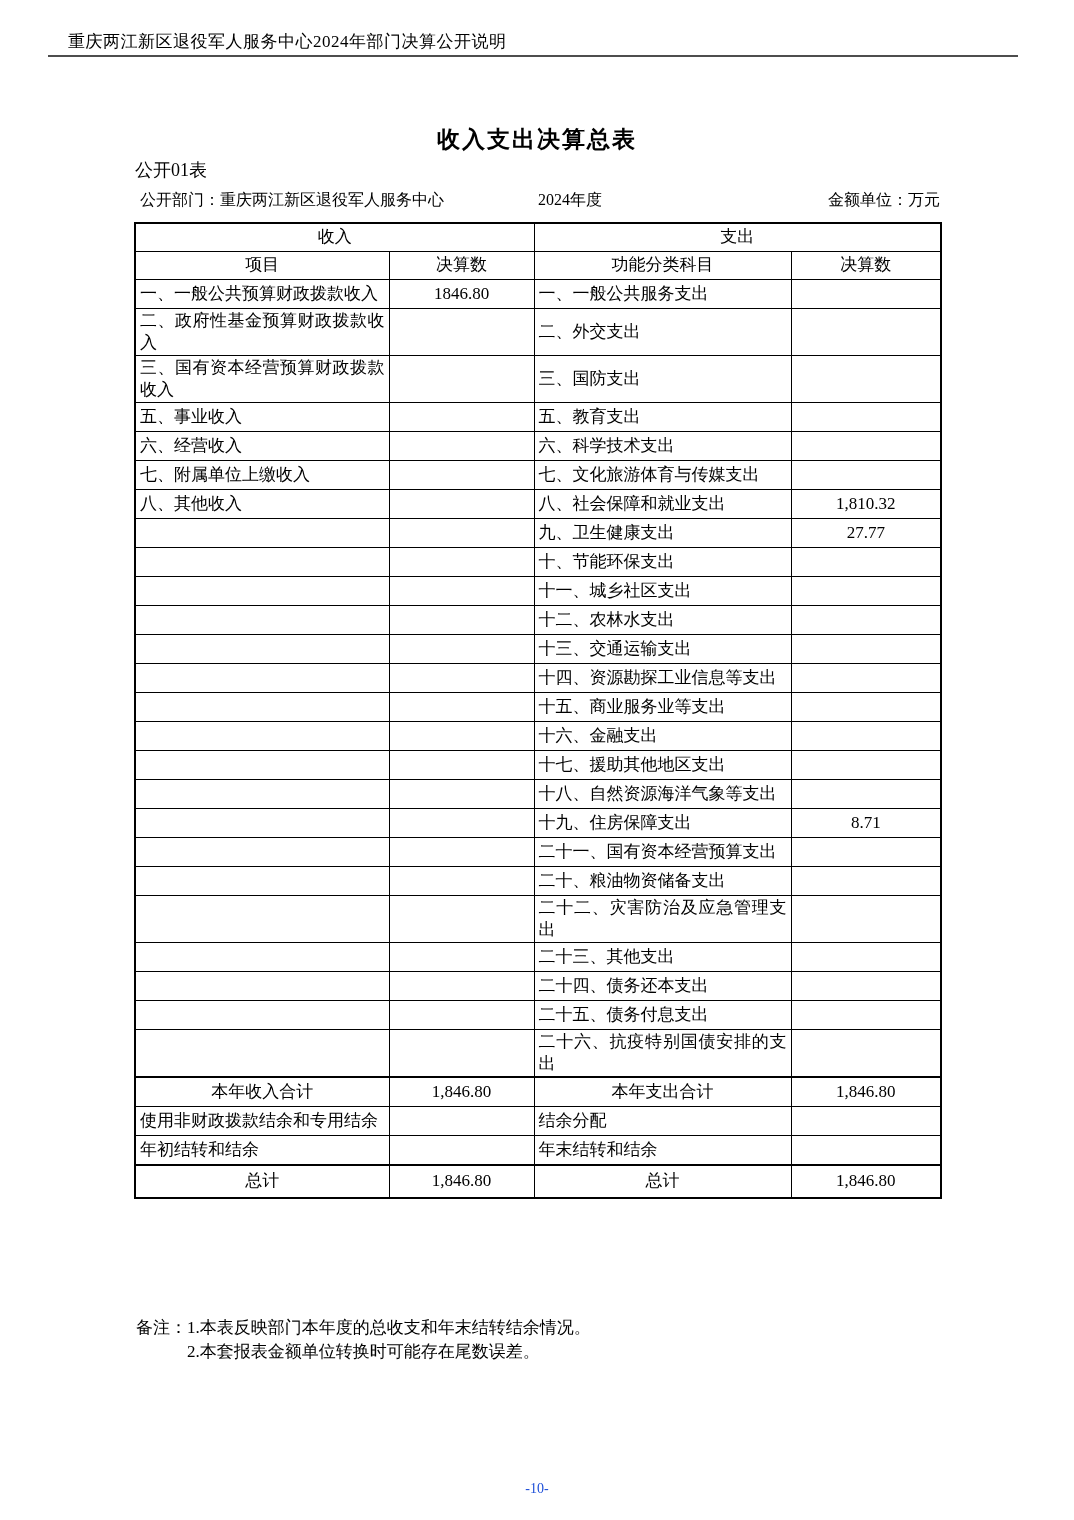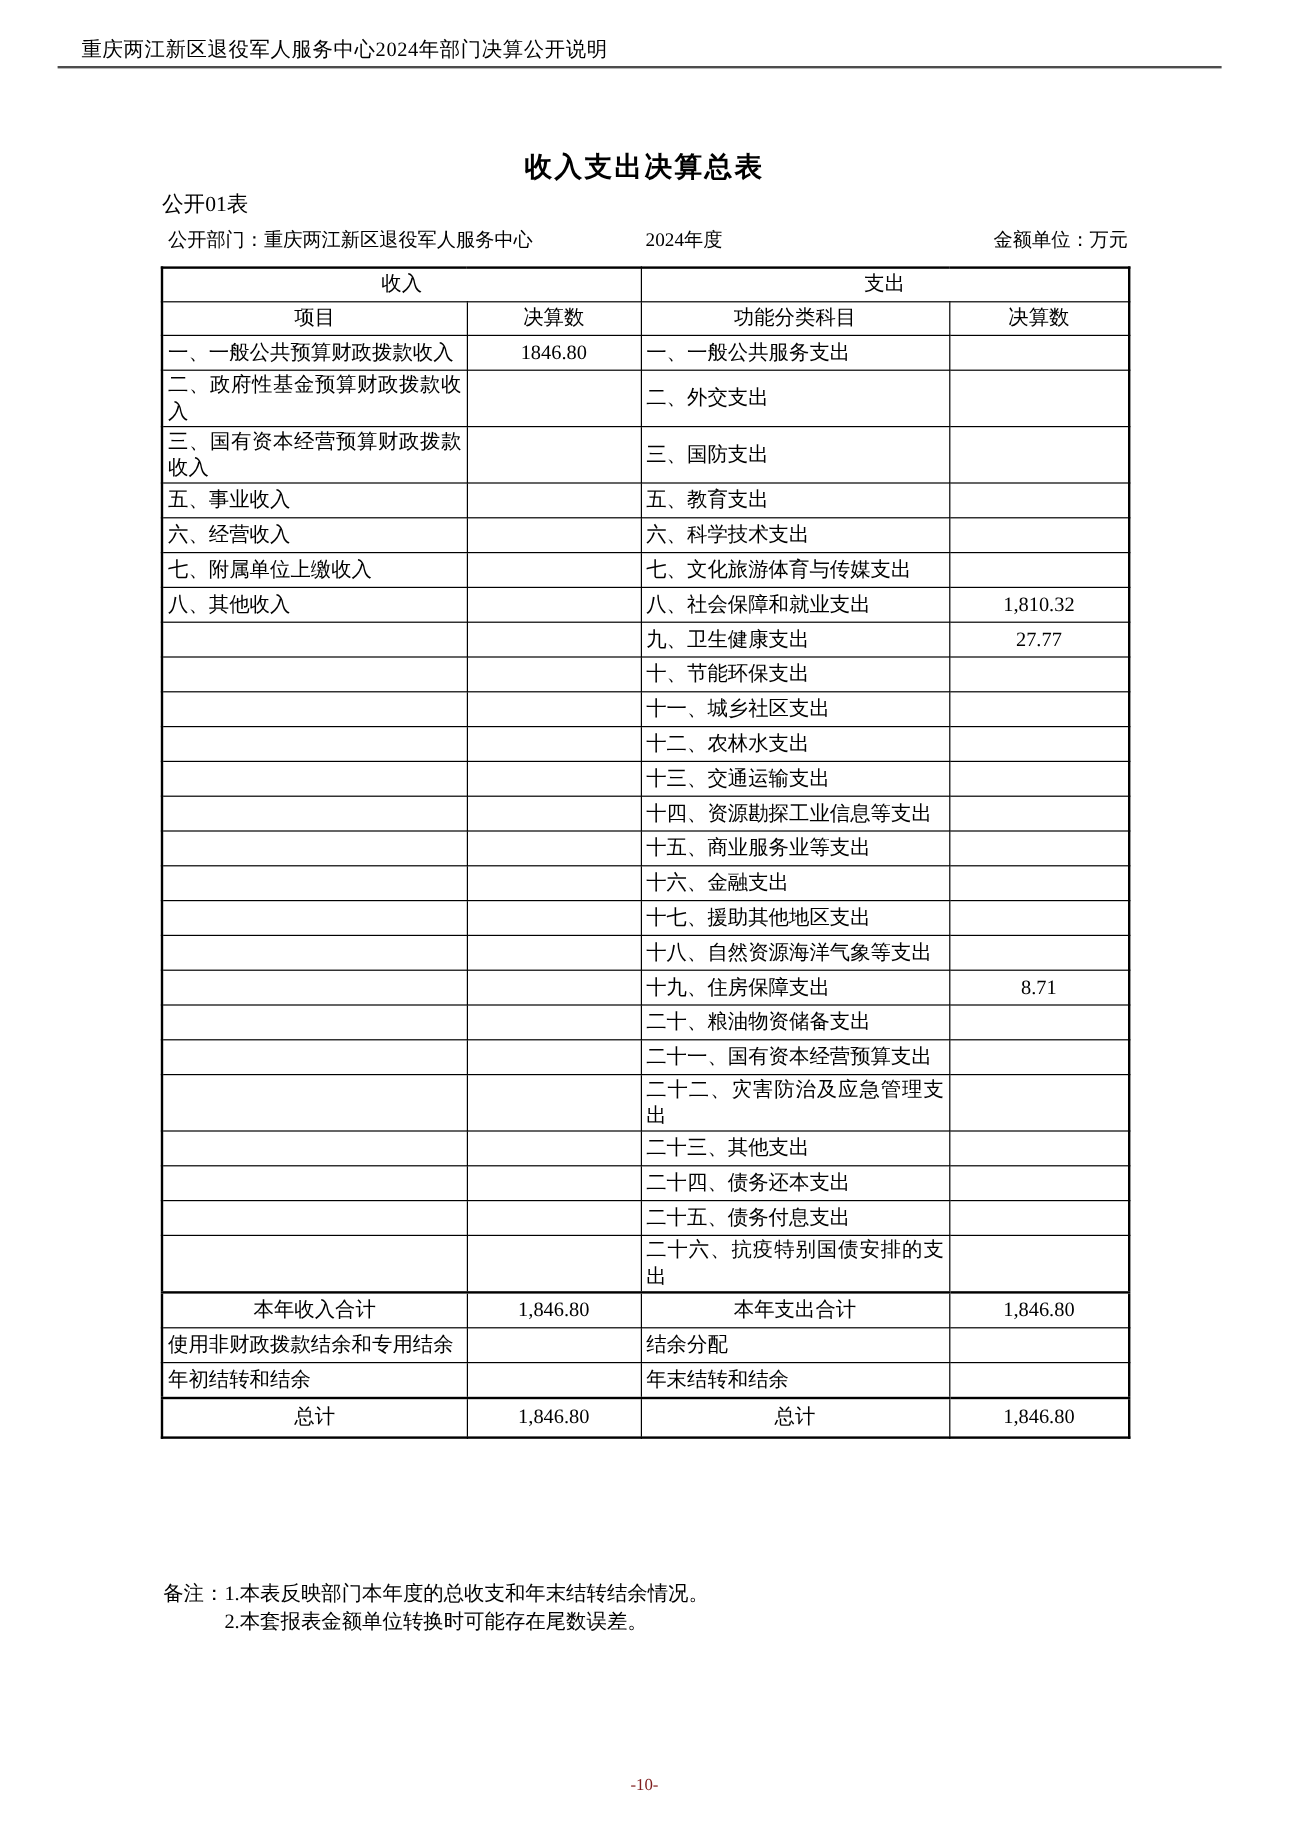--- a/index.html
+++ b/index.html
@@ -34,21 +34,21 @@
   tr > *:nth-child(2) { border-right-width:2px; }
   td.c-item { text-align:justify; text-align-last:left; padding:1px 14px 1px 4px; }
   td.c-val  { text-align:center; padding:1px 8px 1px 4px; }
   tr.total-row td, tr.grand-row td { border-top-width:2px; }
   tr.total-row { height:30px; } tr.grand-row { height:33px; }
   tr.total-row td.c-item, tr.grand-row td.c-item {
     text-align:center; text-align-last:center; font-weight:normal; padding:1px 4px;
   }
   .notes { position:absolute; left:136px; top:1316px; font-size:17px; line-height:24px; }
   .note-2 { padding-left:51px; }
-  .page-number { position:absolute; left:0; top:1481px; width:100%; text-align:center; font-size:14px; color:#7f1d1d; }
+  .page-number { position:absolute; left:0; top:1481px; width:100%; text-align:center; font-size:14px; color:#1d4ed8; }
 </style>
 </head>
 <body>
 
 <div class="doc-header">重庆两江新区退役军人服务中心2024年部门决算公开说明</div>
 <div class="header-rule"></div>
 
 <div class="page-title">收入支出决算总表</div>
 <div class="table-code">公开01表</div>
 
@@ -182,27 +182,27 @@
       </tr>
       <tr class="data-row">
         <td class="c-item"></td>
         <td class="c-val"></td>
         <td class="c-item">十九、住房保障支出</td>
         <td class="c-val">8.71</td>
       </tr>
       <tr class="data-row">
         <td class="c-item"></td>
         <td class="c-val"></td>
+        <td class="c-item">二十一、国有资本经营预算支出</td>
+        <td class="c-val"></td>
+      </tr>
+      <tr class="data-row">
+        <td class="c-item"></td>
+        <td class="c-val"></td>
         <td class="c-item">二十、粮油物资储备支出</td>
-        <td class="c-val"></td>
-      </tr>
-      <tr class="data-row">
-        <td class="c-item"></td>
-        <td class="c-val"></td>
-        <td class="c-item">二十一、国有资本经营预算支出</td>
         <td class="c-val"></td>
       </tr>
       <tr class="data-row">
         <td class="c-item"></td>
         <td class="c-val"></td>
         <td class="c-item">二十二、灾害防治及应急管理支出</td>
         <td class="c-val"></td>
       </tr>
       <tr class="data-row">
         <td class="c-item"></td>

